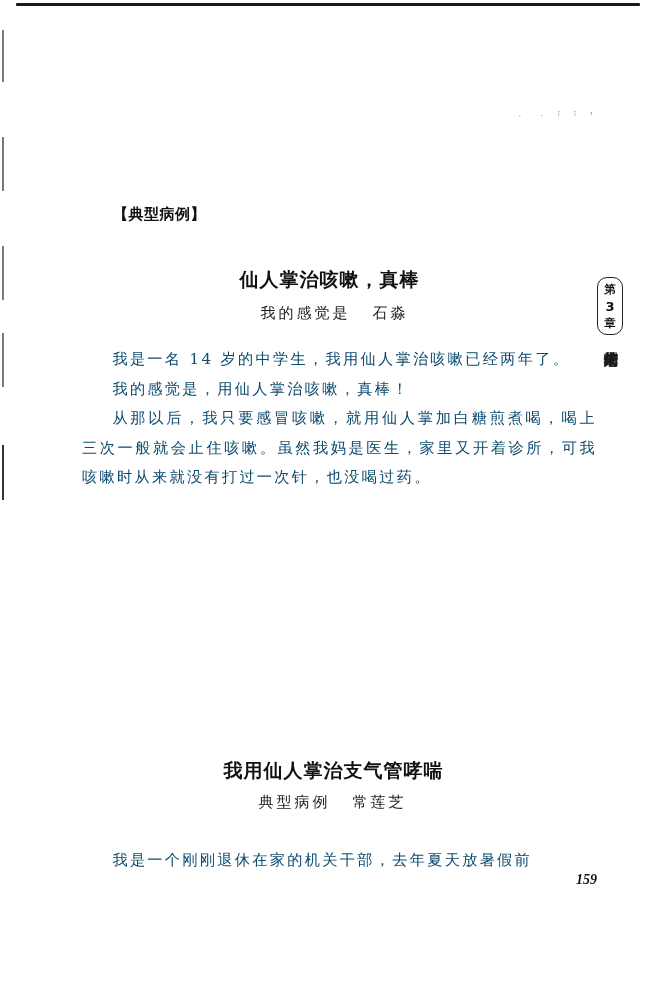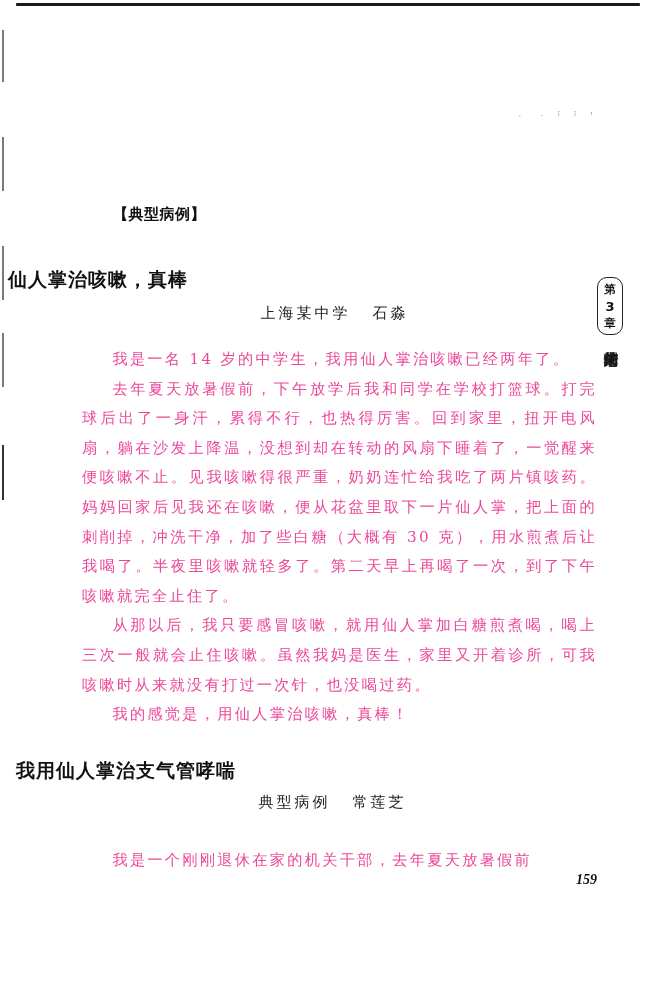--- a/index.html
+++ b/index.html
@@ -20,37 +20,37 @@
     position: absolute; left: 518px; top: 108px; font-size: 8px; color: #888;
     letter-spacing: 6px; font-family: "DejaVu Sans", sans-serif;
   }
   .section-label {
     position: absolute; left: 73px; top: 205px;
     font-family: "DejaVu Sans", sans-serif; font-weight: bold; font-size: 15px;
     letter-spacing: 0.5px;
     margin-left: 40px;
   }
   .article-title {
-    position: absolute; left: 0; width: 651px; 
+    position: absolute; left: 0; width: 651px; text-align: center;
     font-weight: bold; font-size: 19px; letter-spacing: 1px;
     font-family: "DejaVu Sans", sans-serif;
   }
   .article-title.t1 { top: 267px; padding-left: 8px; box-sizing: border-box; }
   .article-title.t2 { top: 758px; padding-left: 16px; box-sizing: border-box; }
   .byline {
     position: absolute; left: 0; width: 651px; text-align: center;
     font-size: 15px; letter-spacing: 3px; color: #222;
   }
   .byline.b1 { top: 304px; padding-left: 18px; box-sizing: border-box; }
   .byline.b2 { top: 793px; padding-left: 14px; box-sizing: border-box; }
   .byline .gap { display: inline-block; width: 22px; }
   .body-text {
     position: absolute; left: 82px; width: 515px;
     font-size: 15.2px; line-height: 29.6px; letter-spacing: 2.3px;
-    text-align: justify; color: #ec4899;
+    text-align: justify; color: #0c4a6e;
   }
   .body-text p { margin: 0; text-indent: 2em; }
   .body-text.s1 { top: 345px; }
   .body-text.s2 { top: 846px; }
   .chapter-badge {
     position: absolute; left: 597px; top: 277px; width: 24px; height: 56px;
     border: 1.5px solid #222; border-radius: 10px;
     display: flex; flex-direction: column; align-items: center; justify-content: center;
     font-family: "DejaVu Sans", sans-serif; font-weight: bold; font-size: 11.5px; line-height: 17px;
   }
@@ -75,27 +75,26 @@
 <div class="edge-mark" style="top:246px;height:54px;"></div>
 <div class="edge-mark" style="top:333px;height:54px;"></div>
 <div class="edge-mark dark" style="top:445px;height:55px;"></div>
 
 <div class="scan-dots">、 . ፧ ፧ ፡</div>
 
 <div class="section-label">【典型病例】</div>
 
 <div class="article-title t1">仙人掌治咳嗽，真棒</div>
 <div class="byline b1">
-  <span>上海某中学</span><span class="gap"></span><span>石淼</span>
+  <span>我的感觉是</span><span class="gap"></span><span>石淼</span>
 </div>
 <div class="body-text s1">
   <p>我是一名 14 岁的中学生，我用仙人掌治咳嗽已经两年了。</p>
-  <p>去年夏天放暑假前，下午放学后我和同学在学校打篮球。打完球后出了一身汗，累得不行，也热得厉害。回到家里，扭开电风扇，躺在沙发上降温，没想到却在转动的风扇下睡着了，一觉醒来便咳嗽不止。见我咳嗽得很严重，奶奶连忙给我吃了两片镇咳药。妈妈回家后见我还在咳嗽，便从花盆里取下一片仙人掌，把上面的刺削掉，冲洗干净，加了些白糖（大概有 30 克），用水煎煮后让我喝了。半夜里咳嗽就轻多了。第二天早上再喝了一次，到了下午咳嗽就完全止住了。</p>
+  <p>我的感觉是，用仙人掌治咳嗽，真棒！</p>
   <p>从那以后，我只要感冒咳嗽，就用仙人掌加白糖煎煮喝，喝上三次一般就会止住咳嗽。虽然我妈是医生，家里又开着诊所，可我咳嗽时从来就没有打过一次针，也没喝过药。</p>
-  <p>我的感觉是，用仙人掌治咳嗽，真棒！</p>
 </div>
 
 <div class="article-title t2">我用仙人掌治支气管哮喘</div>
 <div class="byline b2">
   <span>典型病例</span><span class="gap"></span><span>常莲芝</span>
 </div>
 <div class="body-text s2">
   <p>我是一个刚刚退休在家的机关干部，去年夏天放暑假前</p>
 </div>
 

